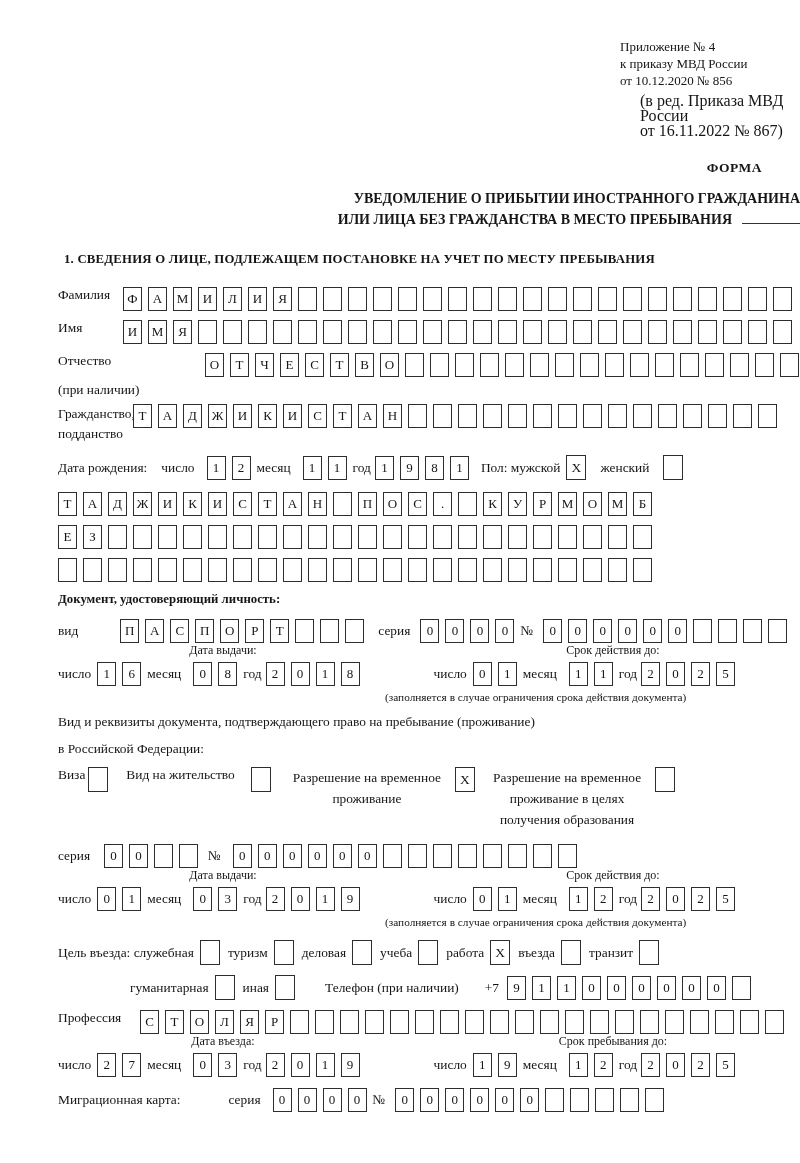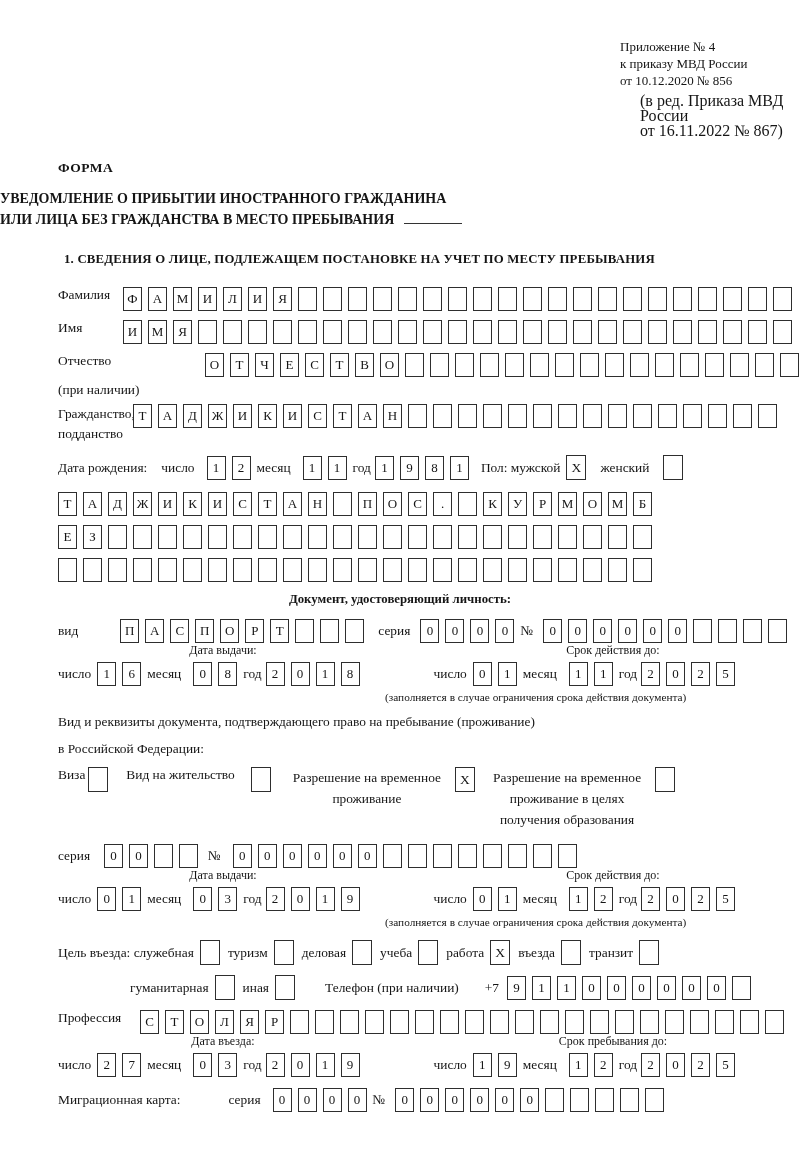--- a/index.html
+++ b/index.html
@@ -1,35 +1,35 @@
 <!DOCTYPE html>
 <html><head>
 <meta charset="utf-8">
 <style>
   html,body{margin:0;padding:0;background:#ffffff;}
   body{width:800px;height:1163px;font-family:"Liberation Serif","DejaVu Serif",serif;color:#151515;overflow:hidden;}
   .page{position:relative;width:800px;height:1163px;box-sizing:border-box;padding:38px 0 0 58px;}
   .hdr{margin-left:562px;font-size:13px;line-height:17px;}
   .hdr .small{font-size:16px;line-height:15px;margin-top:4px;margin-left:20px;}
-  .forma{margin-top:22px;margin-right:38px;font-weight:bold;font-size:13.5px;letter-spacing:.5px;}
-  .title{margin-top:12px;margin-left:-58px;text-align:left;font-weight:bold;font-size:14px;line-height:21px;}
+  .forma{margin-top:22px;margin-right:38px;text-align:right;font-weight:bold;font-size:13.5px;letter-spacing:.5px;}
+  .title{margin-top:12px;margin-left:-58px;text-align:right;font-weight:bold;font-size:14px;line-height:21px;}
   .blank-line{display:inline-block;width:58px;border-bottom:1.6px solid #333;height:12px;margin-left:10px;}
   .sect{margin-top:22px;margin-left:6px;font-weight:bold;font-size:12.8px;letter-spacing:.2px;}
   .row{display:flex;align-items:flex-start;margin-top:9px;}
   .row.tight{margin-top:5px;}
   .lbl{font-size:13.4px;flex:0 0 auto;}
   .cells{display:flex;flex:0 0 auto;}
   .cell{box-sizing:border-box;width:19px;height:24px;border:1.6px solid #2e2e2e;margin-right:6px;display:inline-flex;align-items:center;justify-content:center;font-size:13px;flex:0 0 auto;background:#fff;}
   .chk{box-sizing:border-box;width:20px;height:25px;border:1.6px solid #2e2e2e;display:inline-flex;align-items:center;justify-content:center;font-size:13.5px;flex:0 0 auto;background:#fff;}
   .lblcol{display:flex;flex-direction:column;flex:0 0 auto;font-size:13.4px;}
   .lblcol span{line-height:19.5px;}
   .cellcol{display:flex;flex-direction:column;flex:0 0 auto;}
   .cellcol .cells{margin-top:9px;}
   .cellcol .cells:first-child{margin-top:0;}
-  .center-heading{text-align:center;font-weight:bold;font-size:12.8px;margin-top:10px;margin-right:58px;}
+  .center-heading{text-align:left;font-weight:bold;font-size:12.8px;margin-top:10px;margin-right:58px;}
   .date-heads{display:flex;font-size:12px;}
   .date-heads .dh1{width:330px;text-align:center;}
   .date-heads .dh2{width:330px;margin-left:60px;text-align:center;}
   .dateline{display:flex;align-items:center;margin-top:4px;font-size:13.4px;}
   .dateline .gap{width:12px;}
   .note-right{font-size:11.3px;margin-top:5px;margin-left:327px;}
   .para{font-size:13.4px;margin-top:11px;}
   .chkline{display:flex;align-items:flex-start;margin-top:10px;font-size:13.4px;}
   .centerlines{display:flex;flex-direction:column;text-align:center;font-size:13.4px;line-height:21px;}
   .purpose{display:flex;align-items:center;font-size:13.4px;margin-top:12px;}

